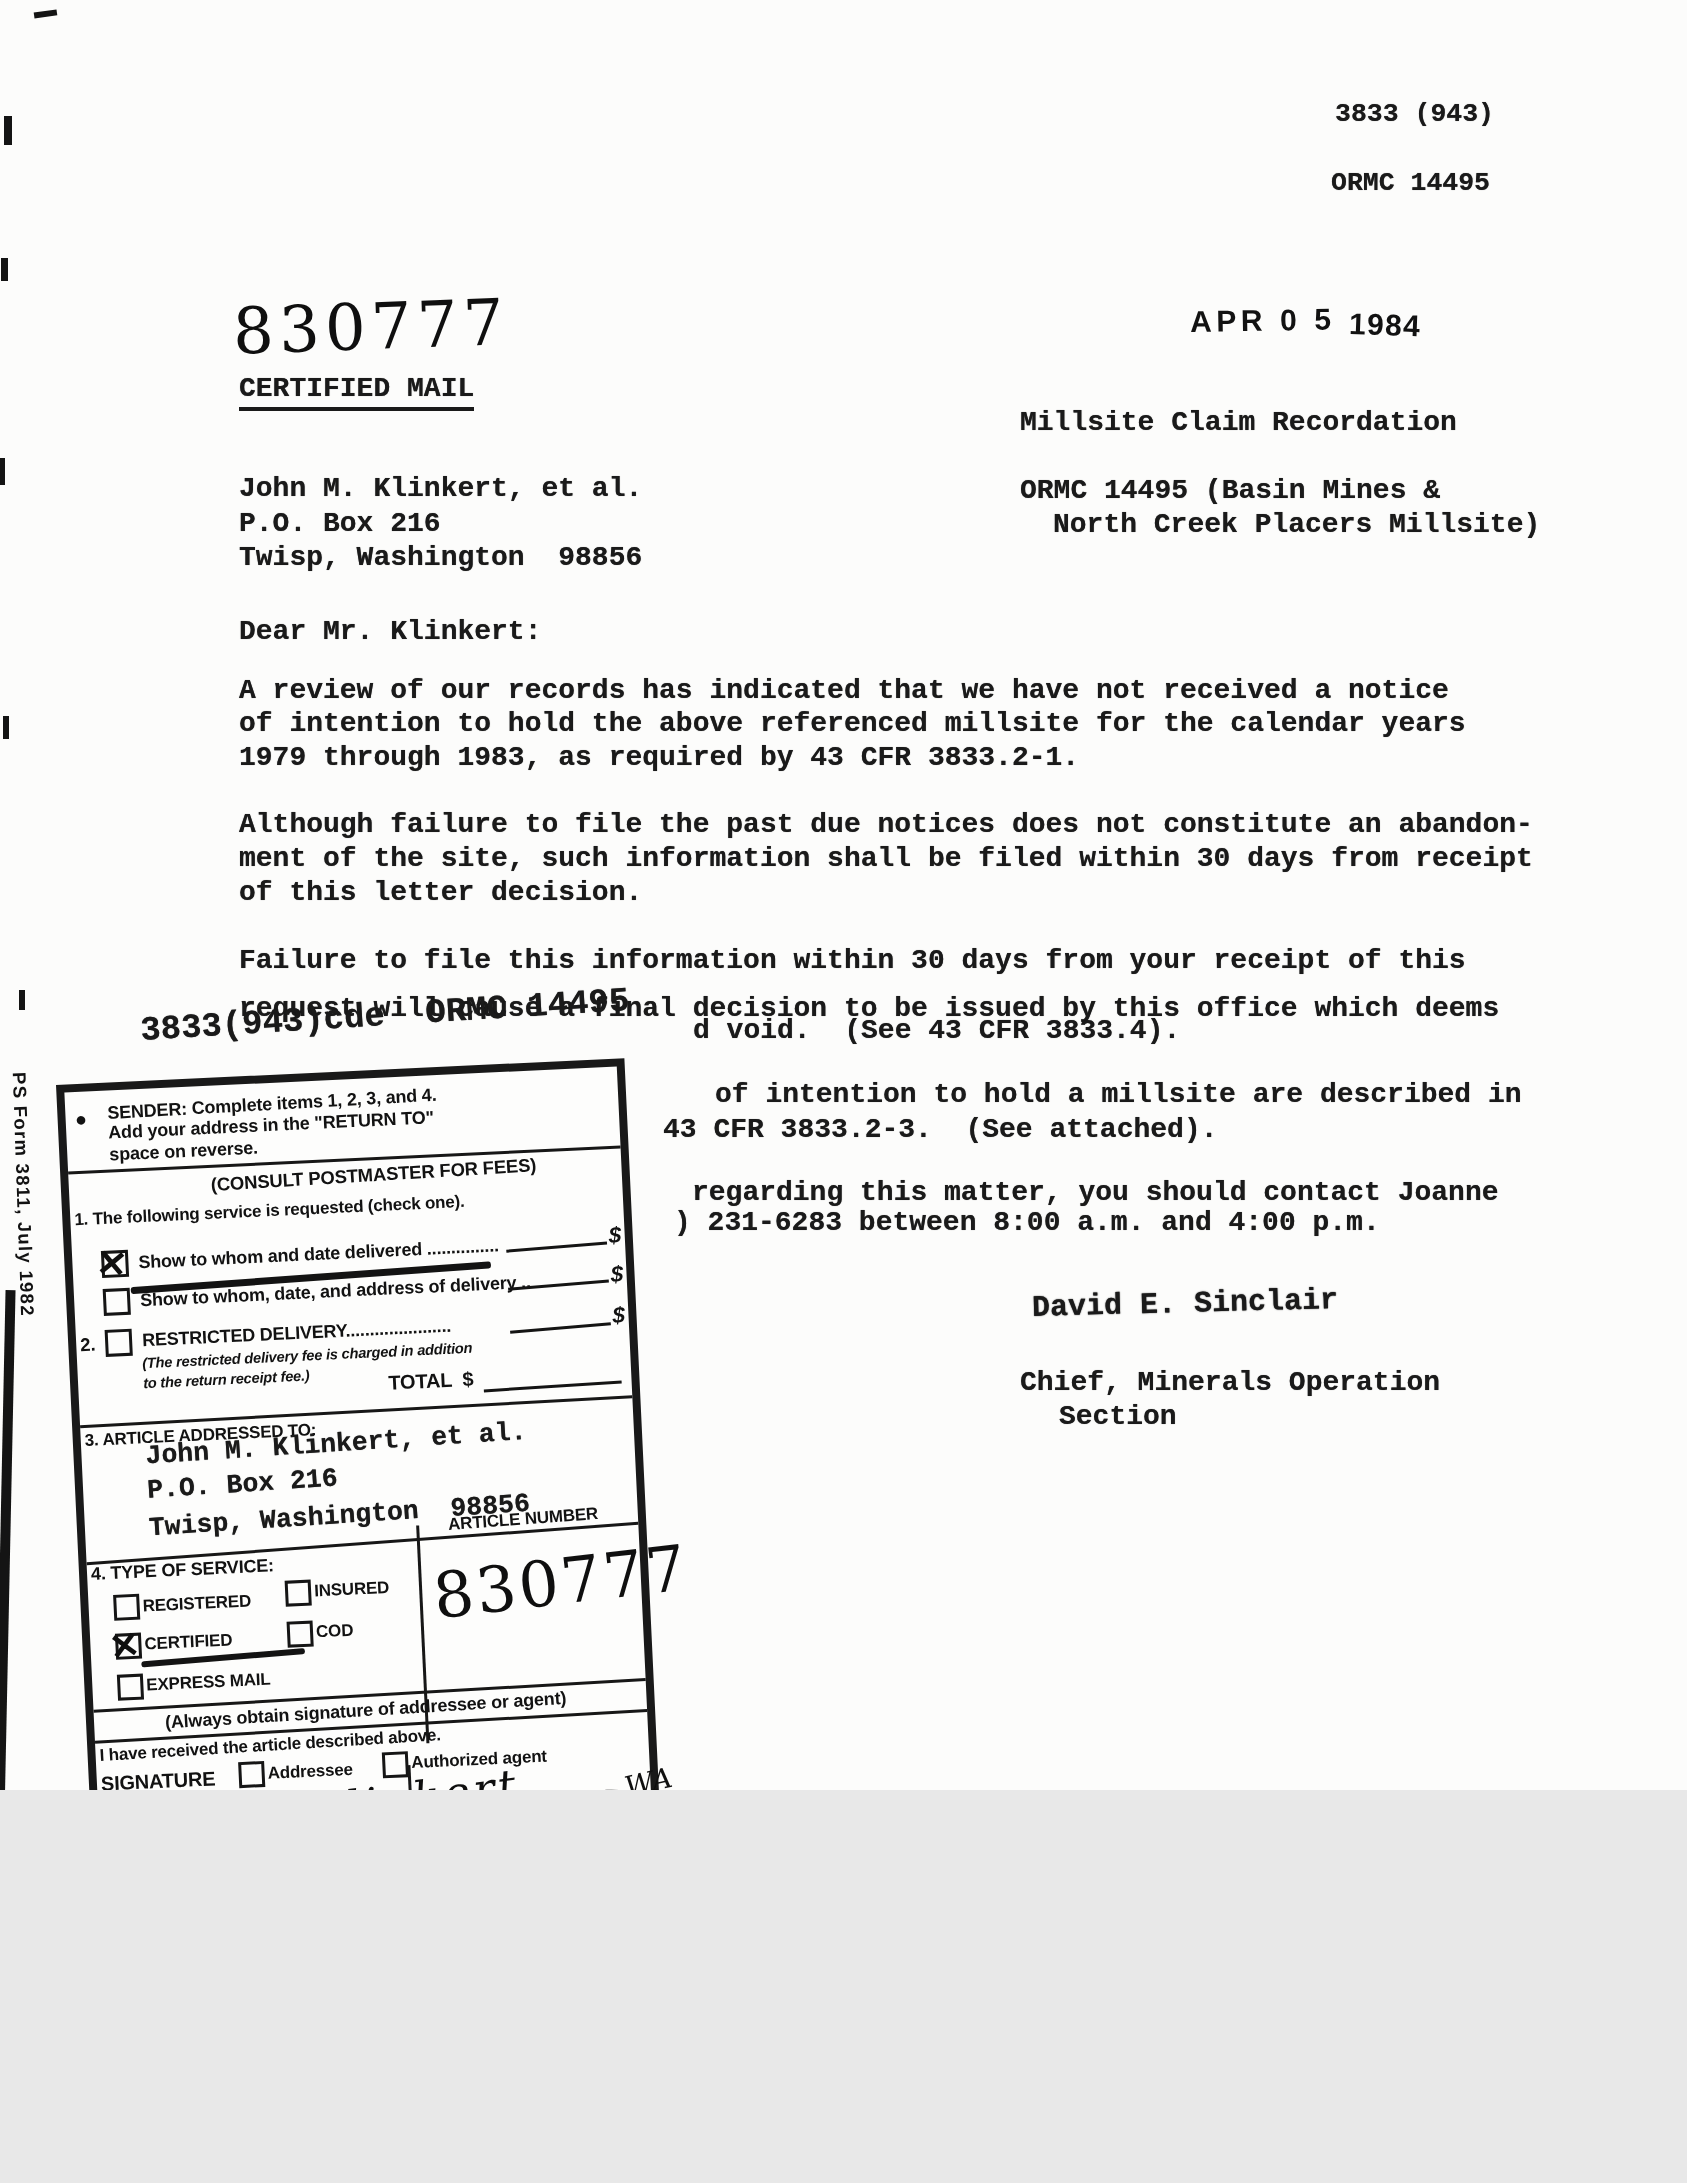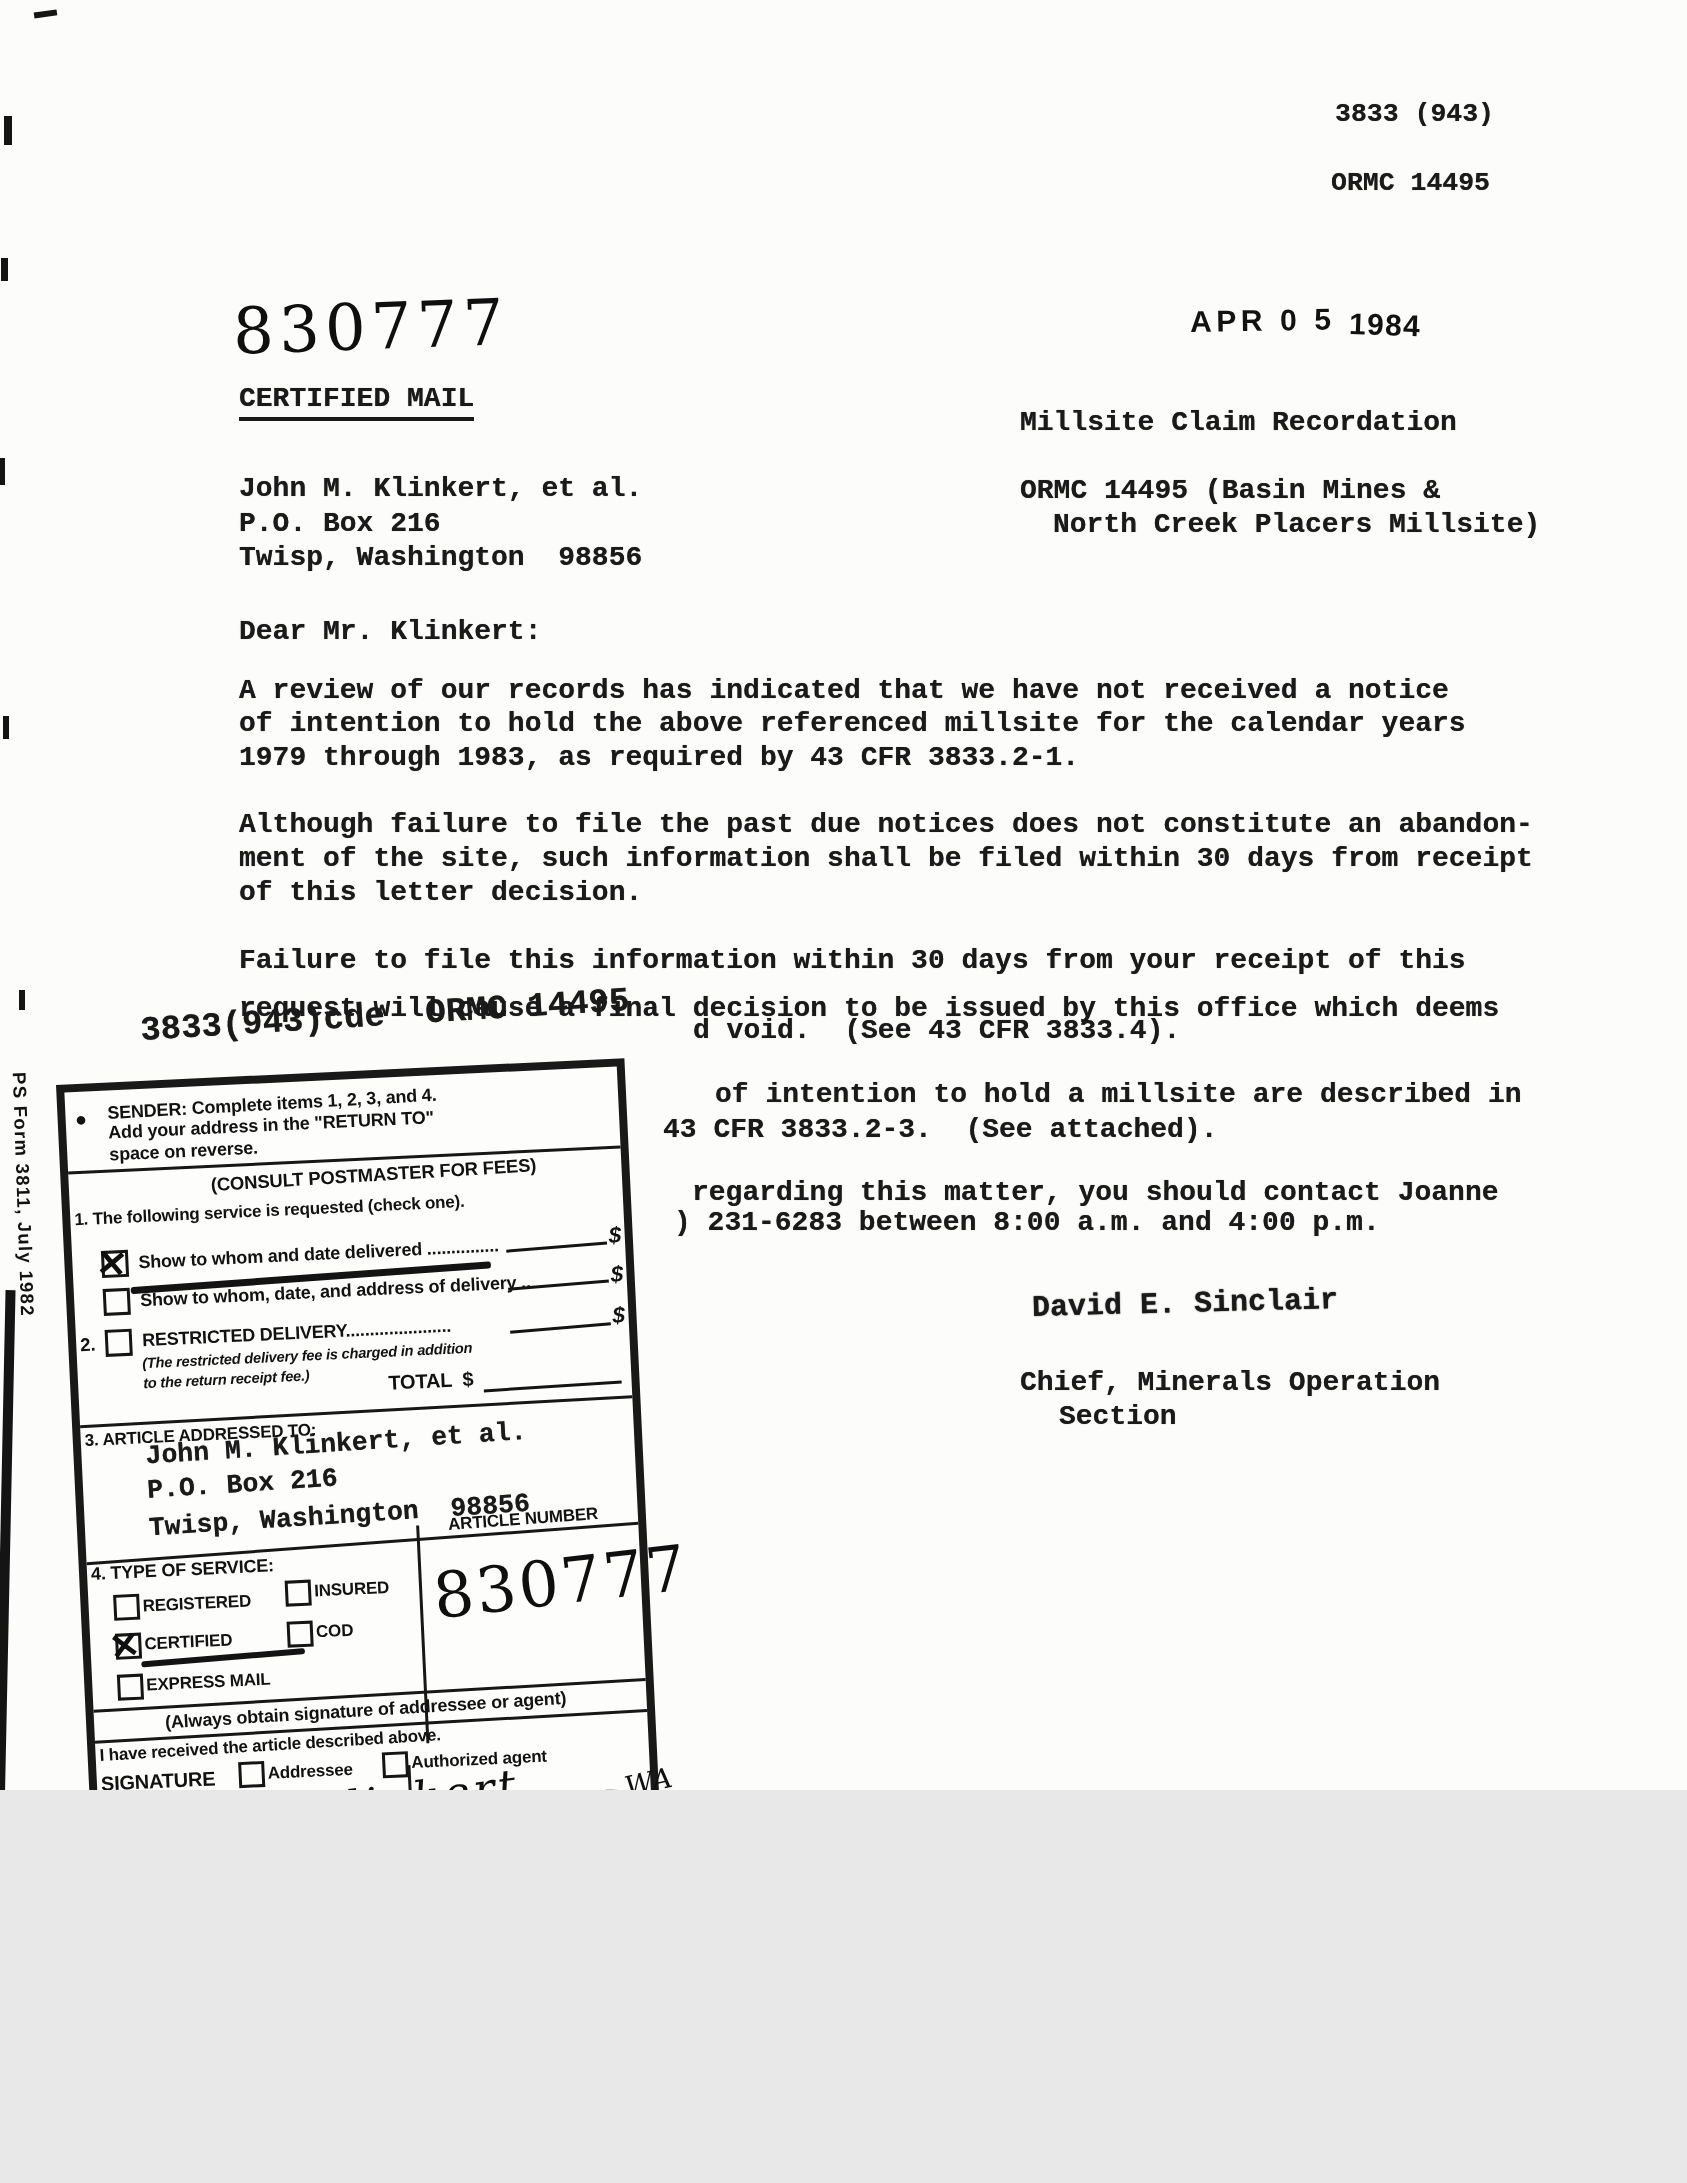--- a/index.html
+++ b/index.html
@@ -2,21 +2,21 @@
 <html style="font-size:10.6px"><head>
 <meta charset="utf-8">
 <style>
   html,body{margin:0;padding:0;background:#e8e8e8;}
   .page{position:relative;width:1687px;height:1790px;background:#fcfcfb;overflow:hidden;color:#161616;}
   .abs{position:absolute;}
   [data-bind]{white-space:pre;}
   .mono{font-family:"Liberation Mono","DejaVu Sans Mono",monospace;font-weight:700;font-size:28px;line-height:1.18;color:#1a1a1a;text-shadow:0 0 0.7px rgba(15,15,15,.75);}
   .sans{font-family:"Liberation Sans","DejaVu Sans",sans-serif;font-weight:700;color:#121212;letter-spacing:-0.2px;}
   .hand{font-family:"DejaVu Serif","Liberation Serif",serif;color:#0f0f0f;}
-  .ul{display:inline-block;border-bottom:4.6px solid #1a1a1a;padding-bottom:2px;margin-top:10px;}
+  .ul{display:inline-block;border-bottom:4.6px solid #1a1a1a;padding-bottom:2px;}
   .hr{position:absolute;background:#171717;}
   .vr{position:absolute;background:#171717;}
   .cb{position:absolute;border:3.3px solid #151515;background:transparent;}
   .scrib{position:absolute;background:#131313;border-radius:2.6px;}
   .feeline{position:absolute;height:3.3px;background:#141414;}
   .form{border:8.6px solid #191919;background:#fdfdfc;transform:rotate(-2.7deg);transform-origin:0 0;}
   .artifact{position:absolute;background:#141414;}
   .stamp{border:4.6px solid #1c1c1c;border-radius:50%;display:flex;align-items:center;justify-content:center;}
   .stampInner{transform:rotate(-24deg);text-align:center;font-family:"Liberation Sans",sans-serif;font-weight:700;color:#1b1b1b;}
 </style>

